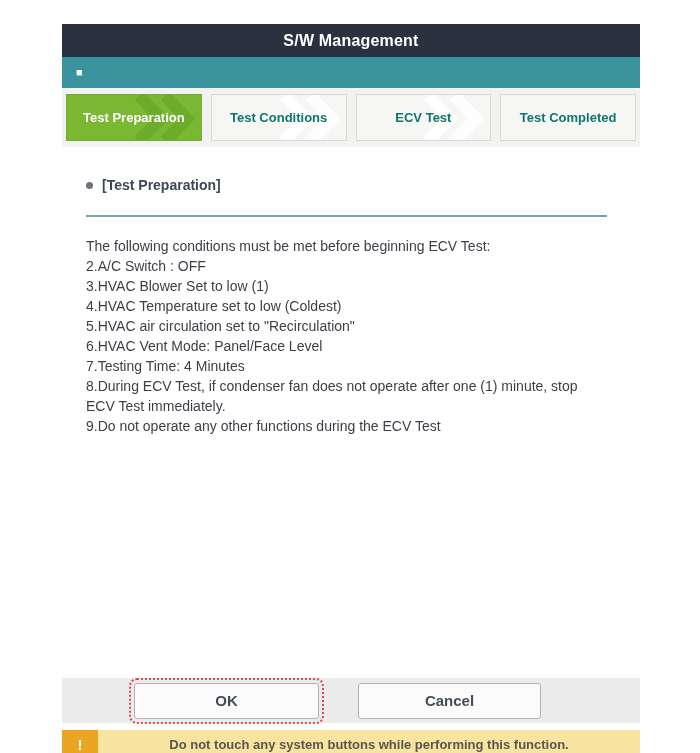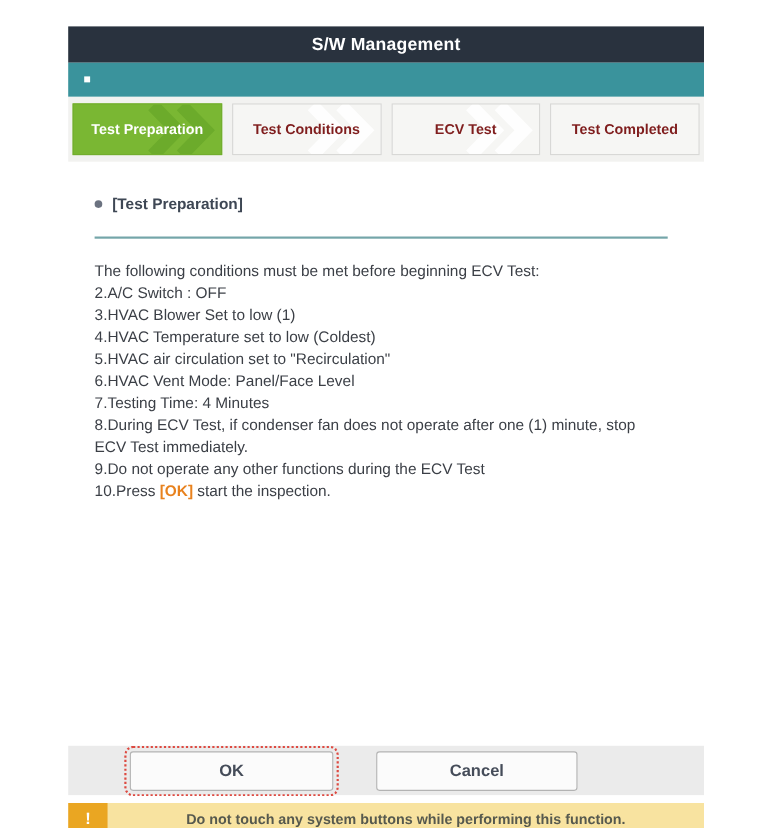--- a/index.html
+++ b/index.html
@@ -29,42 +29,42 @@
     height:59px;background:#f2f2f0;display:flex;align-items:center;
     gap:9px;padding:0 4px;box-sizing:border-box;
   }
   .tab{
     flex:1;height:47px;position:relative;overflow:hidden;
     display:flex;align-items:center;justify-content:center;
     font-weight:bold;font-size:13px;box-sizing:border-box;cursor:default;text-align:center;
   }
   .tab .lbl{position:relative;z-index:2;}
   .tab.active{background:#7ab733;border:1px solid #72ad2d;color:#ffffff;}
-  .tab.inactive{background:#f6f6f4;border:1px solid #d8d8d6;color:#7f1d1d;}
+  .tab.inactive{background:#f6f6f4;border:1px solid #d8d8d6;color:#0f766e;}
   .chev{position:absolute;right:2px;top:0;z-index:1;}
 
   
   .content{
     height:501px;box-sizing:border-box;padding:0 33px 0 24px;
     color:#3b3f46;font-size:14px;
   }
   .section-head{
     margin-top:30px;display:flex;align-items:center;gap:9px;
     font-weight:bold;color:#3e4754;padding-bottom:22px;
     border-bottom:2px solid #74a5a9;
   }
   .bullet-dot{
     width:7px;height:7px;border-radius:50%;background:#6b7280;flex:0 0 auto;
   }
   .content p{margin:0 0 0 0;line-height:20px;}
   .content p.intro{margin-top:19px;}
   .hl-ok{color:#e8821e;font-weight:bold;}
 
   
-  .btnband{height:45px;background:#ebebeb;display:flex;align-items:center;}
+  .btnband{height:45px;background:#ebebeb;display:flex;align-items:center;padding-left:16px;}
   .btn{
     height:36px;background:#fbfbfb;border:1px solid #b3b3b3;border-radius:3px;
     display:flex;align-items:center;justify-content:center;
     font-weight:bold;font-size:15px;color:#454c59;box-sizing:border-box;cursor:pointer;
     font-family:"Liberation Sans","DejaVu Sans",sans-serif;
   }
   .btn-ok{width:185px;margin-left:56px;outline:2px dotted #dd4a41;outline-offset:3px;}
   .btn-cancel{width:183px;margin-left:39px;}
 
   .band-gap{height:7px;background:#ffffff;}
@@ -127,21 +127,20 @@
     </div>
     <p class="intro">The following conditions must be met before beginning ECV Test:</p>
     <p>2.A/C Switch : OFF</p>
     <p>3.HVAC Blower Set to low (1)</p>
     <p>4.HVAC Temperature set to low (Coldest)</p>
     <p>5.HVAC air circulation set to "Recirculation"</p>
     <p>6.HVAC Vent Mode: Panel/Face Level</p>
     <p>7.Testing Time: 4 Minutes</p>
     <p>8.During ECV Test, if condenser fan does not operate after one (1) minute, stop ECV Test immediately.</p>
     <p>9.Do not operate any other functions during the ECV Test</p>
-    <p><span>10.Press </span><span class="hl-ok">[OK]</span><span> start the inspection.</span></p>
   </div>
 
   <div class="btnband">
     <button class="btn btn-ok">OK</button>
     <button class="btn btn-cancel">Cancel</button>
   </div>
 
   <div class="band-gap"></div>
 
   <div class="warnbar">

